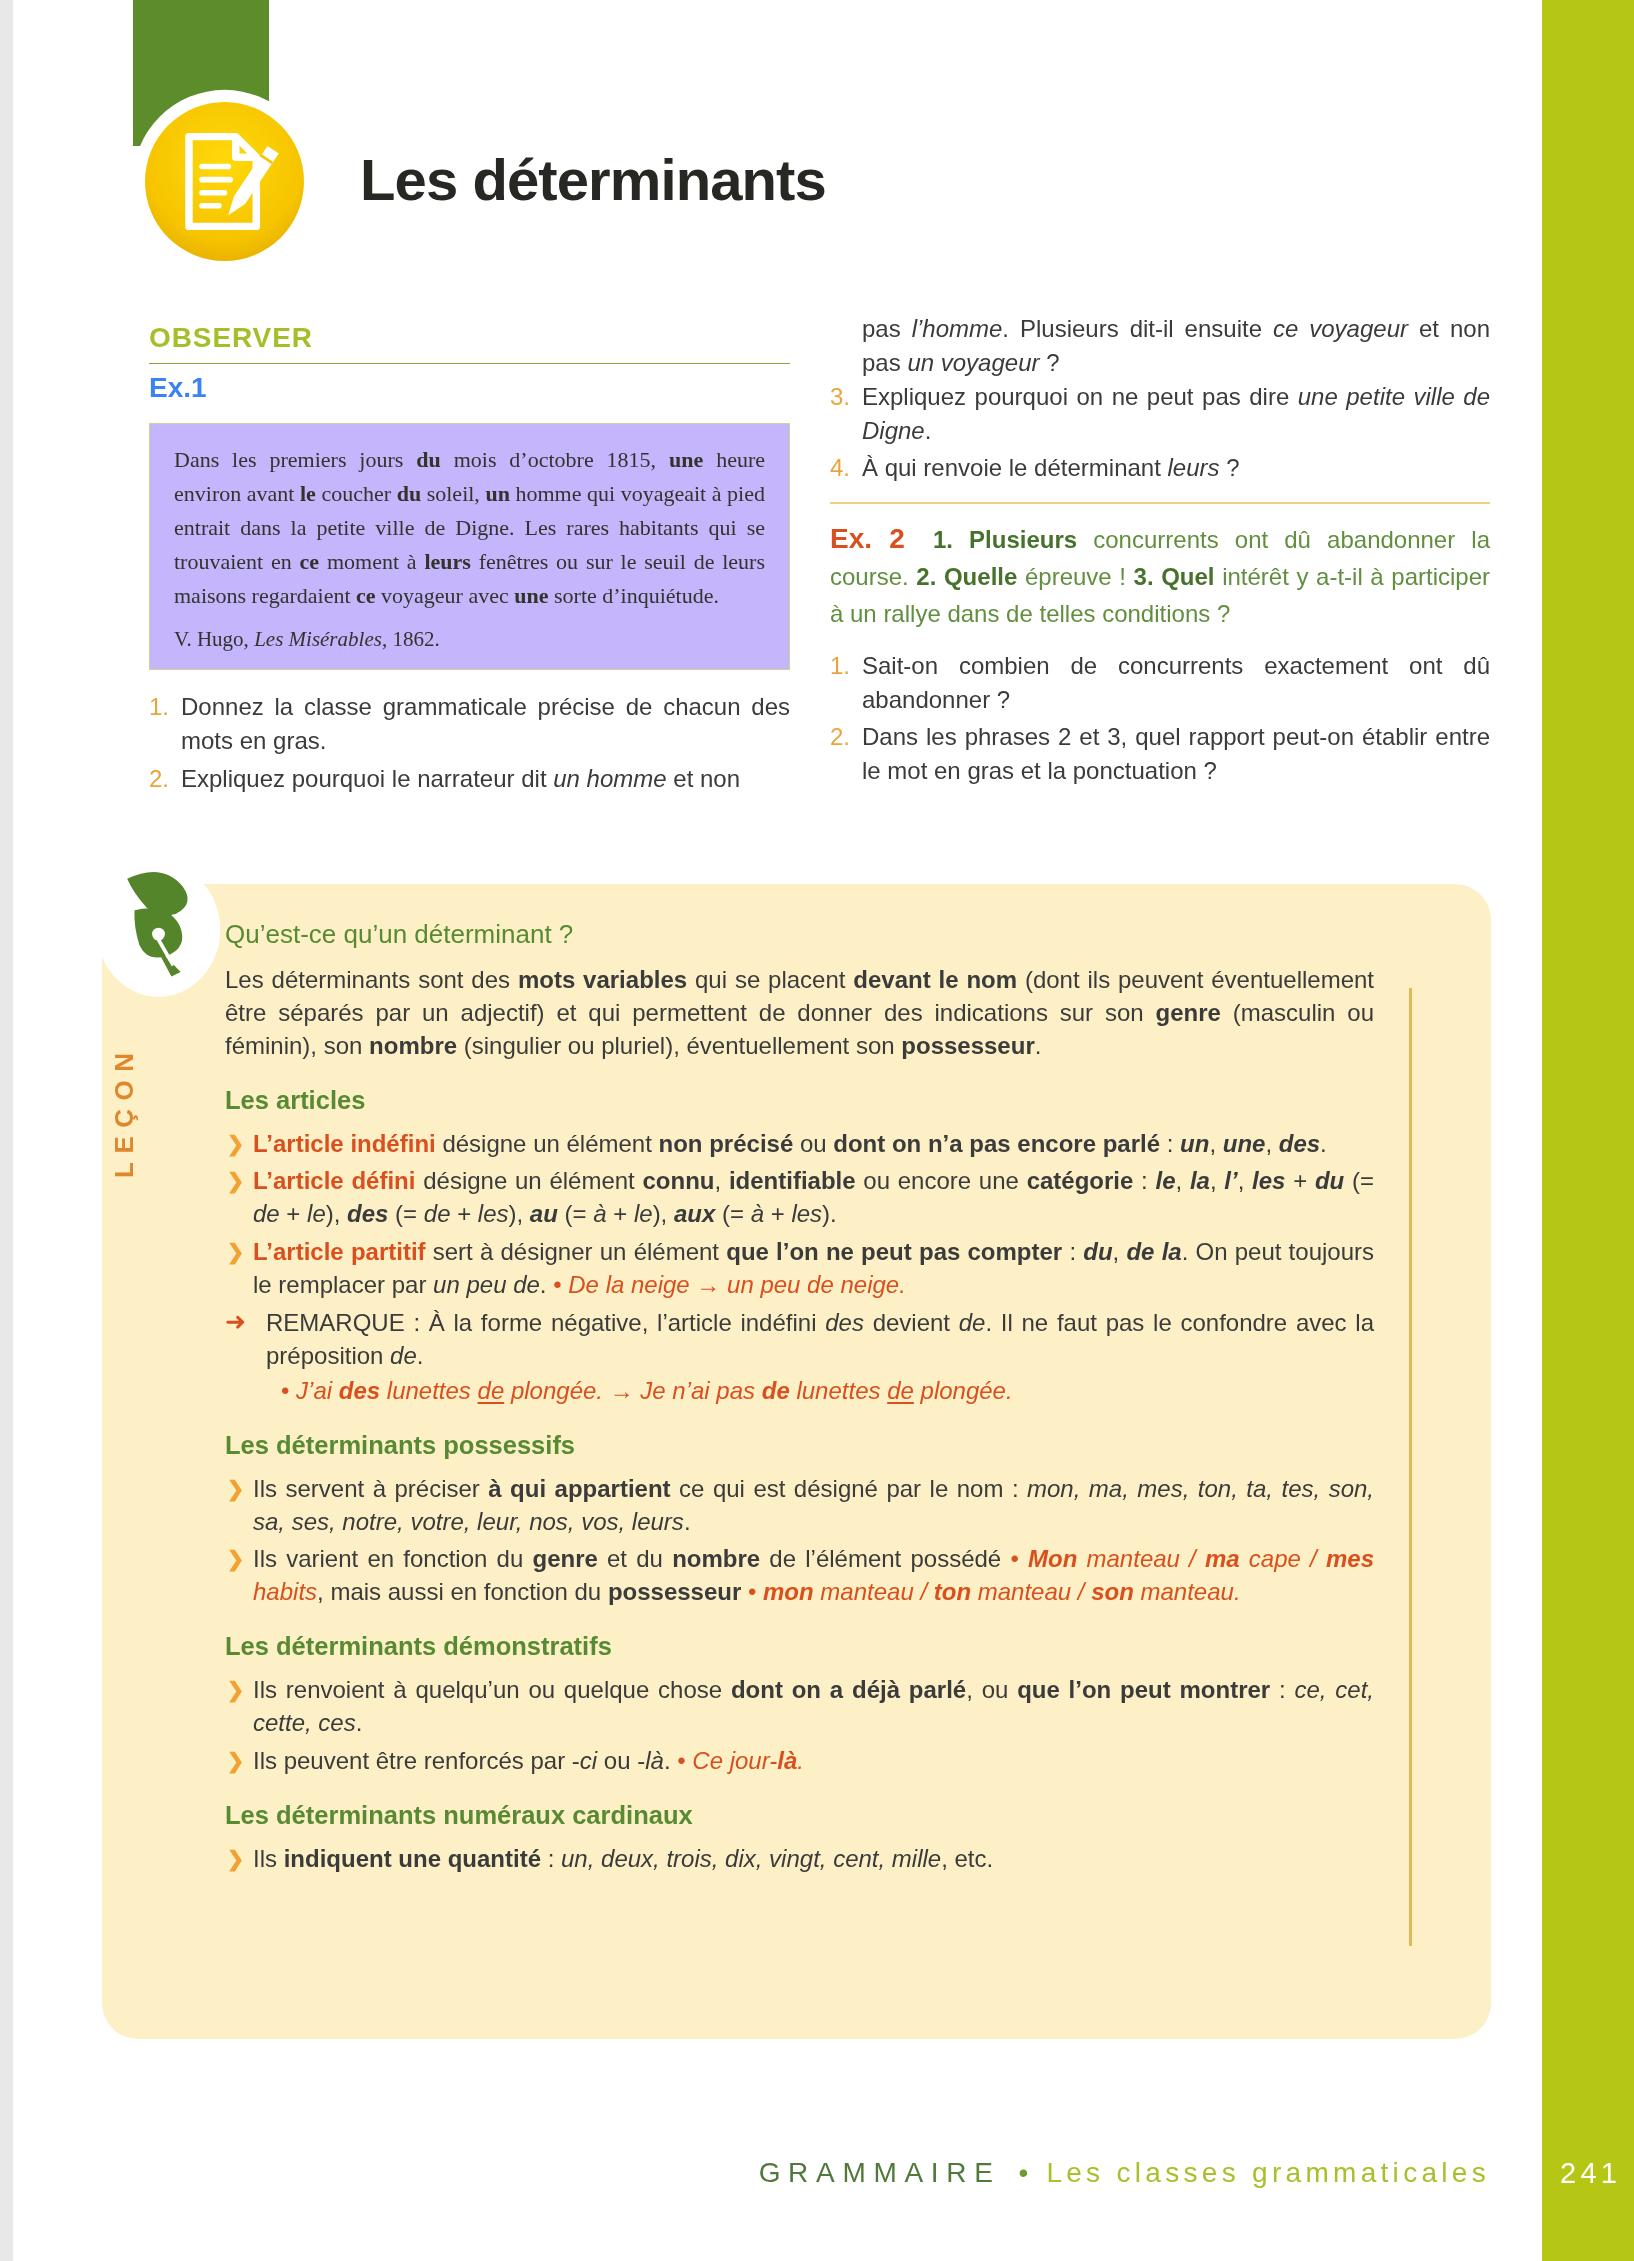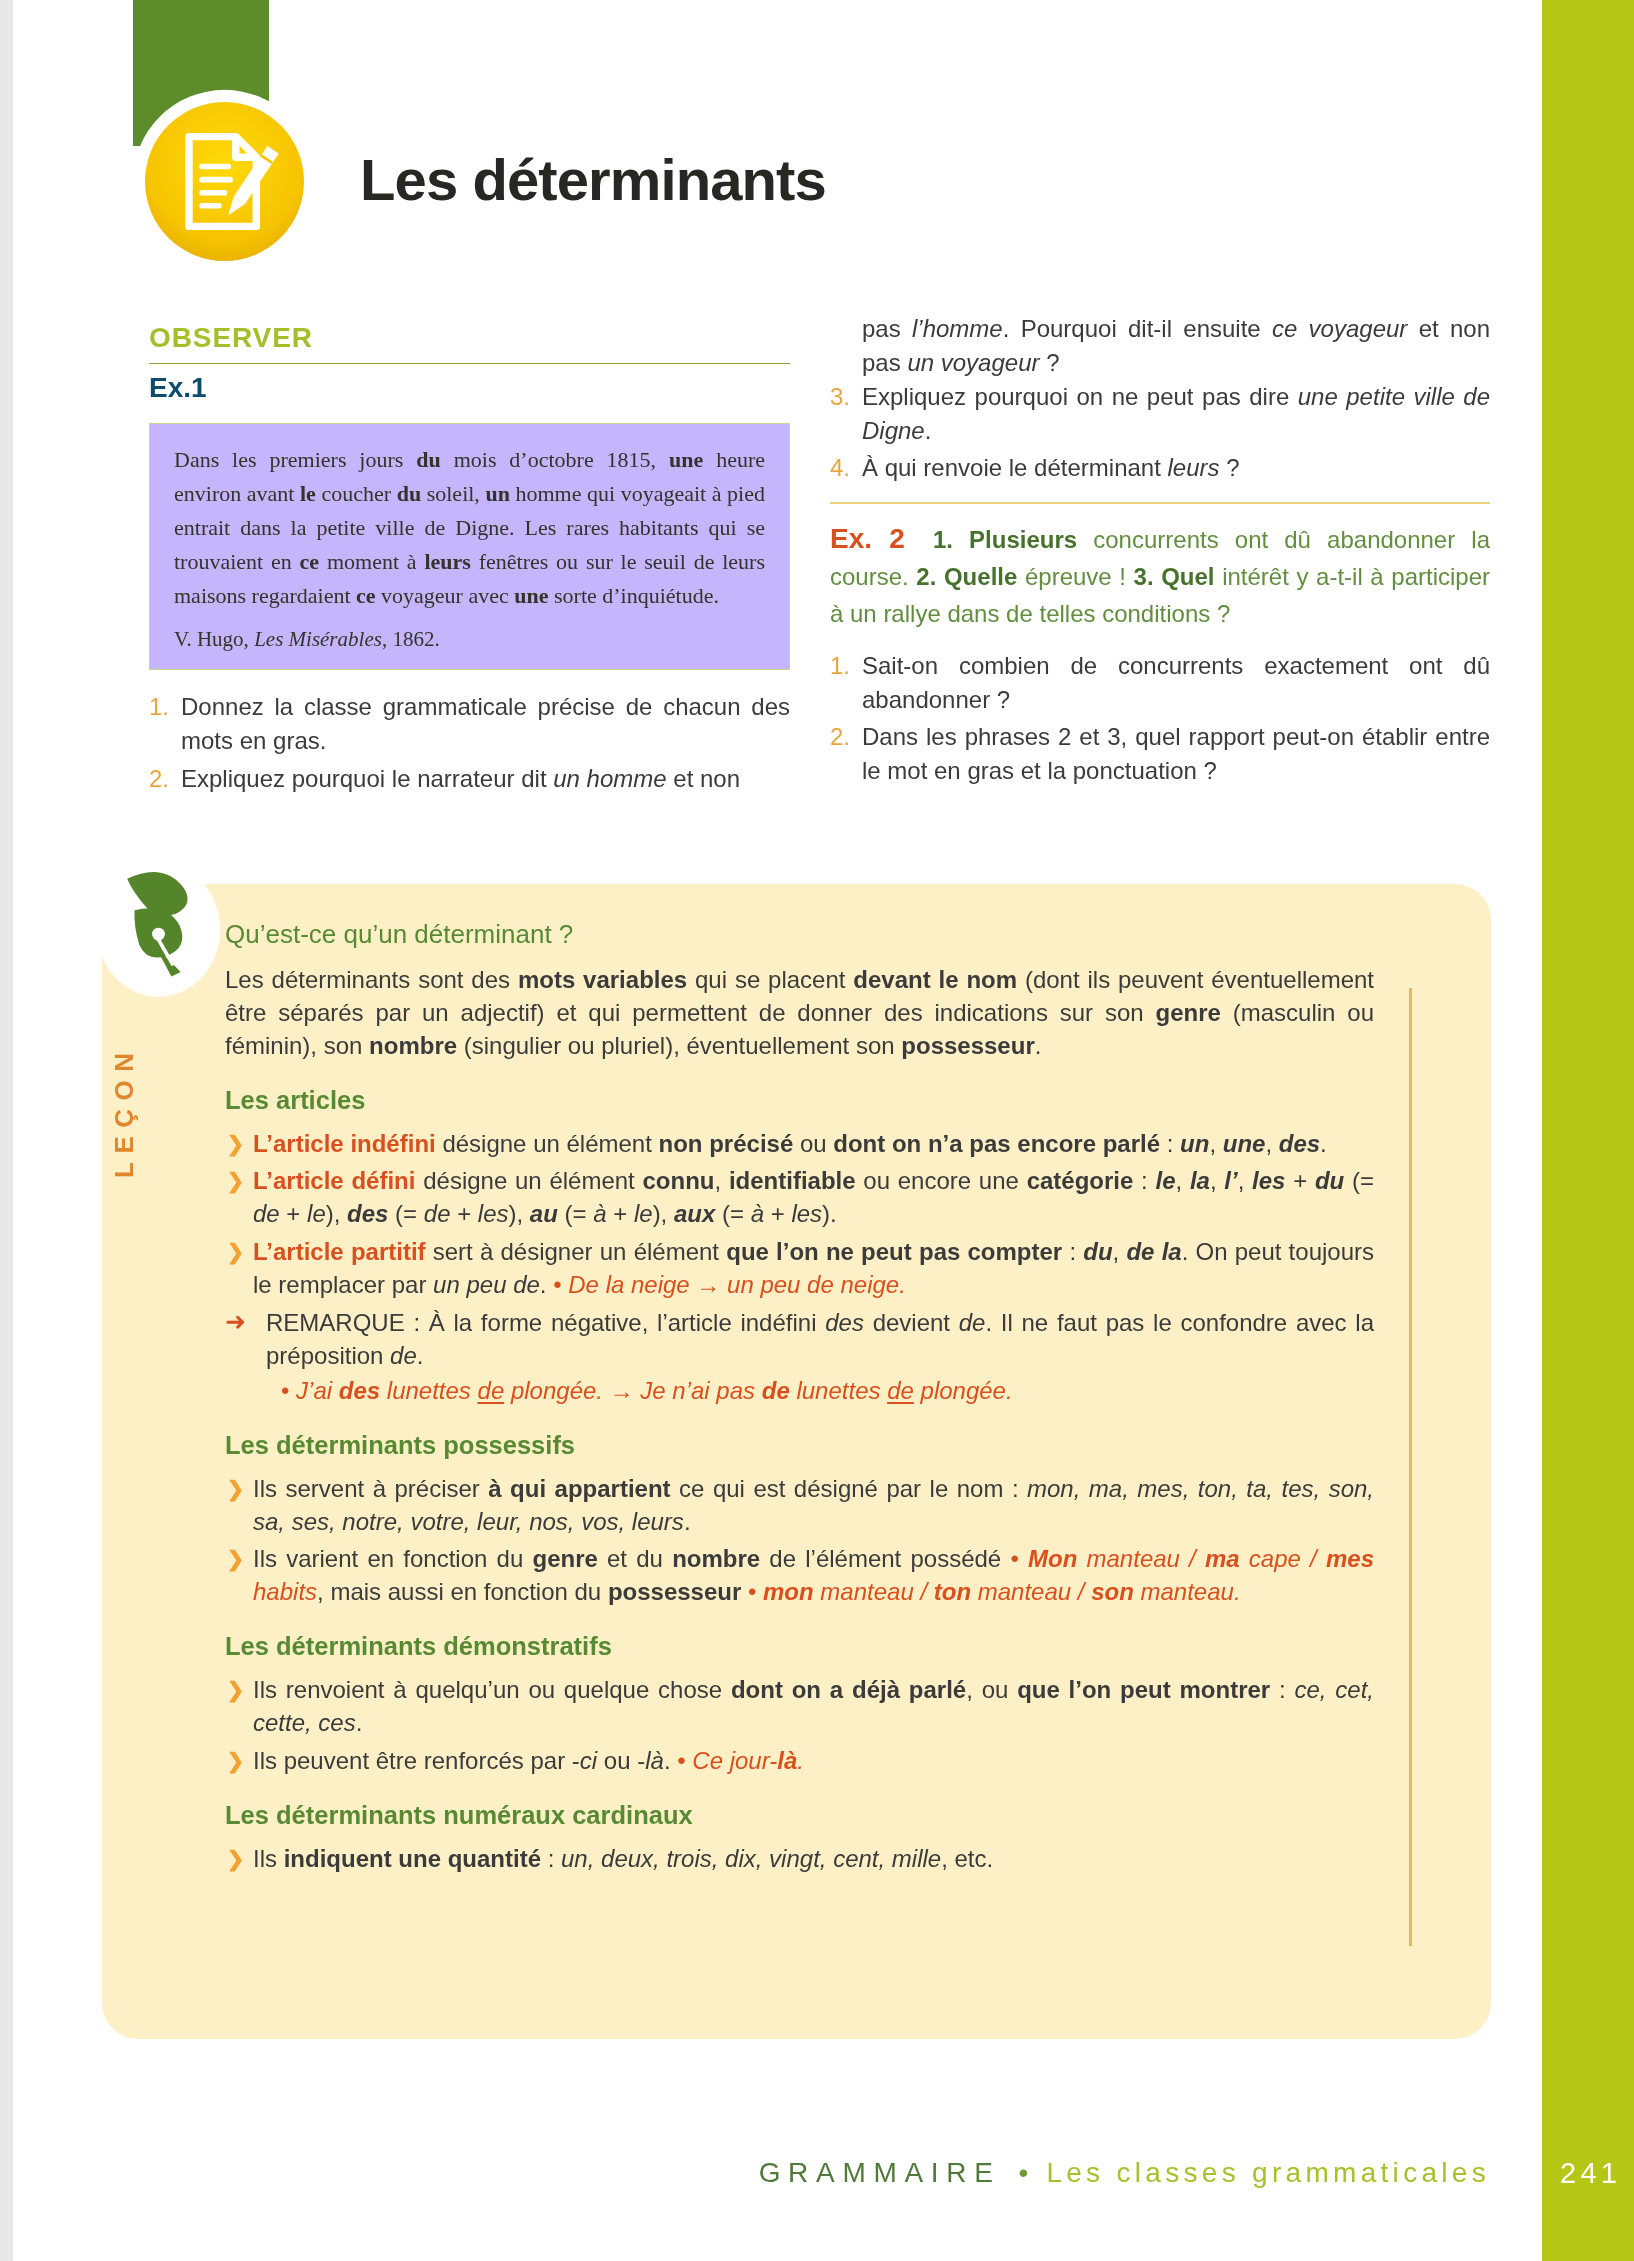--- a/index.html
+++ b/index.html
@@ -10,21 +10,21 @@
   
   .corner-tab{position:absolute;left:120px;top:0;width:136px;height:146px;background:#5d8c2b;}
   .chapter-icon{position:absolute;left:118px;top:88px;width:187px;height:187px;}
   .page-title{position:absolute;left:347px;top:146px;margin:0;font-size:58px;font-weight:800;
         letter-spacing:-0.9px;color:#272724;}
   
   .col-left{position:absolute;left:136px;top:322px;width:641px;}
   .col-right{position:absolute;left:817px;top:312px;width:660px;font-size:24px;line-height:34px;}
   .observer{font-size:28px;font-weight:700;color:#a3bf2a;letter-spacing:0.9px;
         border-bottom:1.7px solid #87a33e;padding-bottom:8.5px;}
-  .ex1{margin-top:8.5px;font-size:28px;font-weight:700;color:#0c4a6e;}
+  .ex1{margin-top:8.5px;font-size:28px;font-weight:700;color:#3b82f6;}
   .quote-box{margin-top:19px;border:1.7px solid #cbd58e;background:#c4b5fd;
         padding:19px 24px 13.6px 24px;font-family:"Liberation Serif",serif;
         font-size:22px;line-height:34px;color:#33332b;}
   .quote-text{margin:0;text-align:justify;}
   .quote-attr{margin:8.5px 0 0 0;text-align:left;font-size:21px;}
   .q-list{margin-top:20.4px;font-size:24px;line-height:34px;}
   .qitem{position:relative;padding-left:32px;text-align:justify;margin-bottom:3.4px;}
   .qnum{position:absolute;left:0;top:0;color:#e9a43c;}
   .continuation{margin:0;padding-left:32px;text-align:justify;}
   .rule{border:none;border-top:2.6px solid #ecd27c;margin:17px 0 0 0;}
@@ -111,21 +111,21 @@
         <span><span>Donnez la classe grammaticale précise de chacun des mots en gras.</span></span>
       </div>
       <div class="qitem">
         <span class="qnum">2.</span>
         <span><span>Expliquez pourquoi le narrateur dit </span><span class="s-i">un homme</span><span> et non</span></span>
       </div>
     </div>
   </div>
 
   <div class="col-right">
-    <p class="continuation"><span>pas </span><span class="s-i">l’homme</span><span>. Pourquoi dit-il ensuite </span><span class="s-i">ce voyageur</span><span> et non pas </span><span class="s-i">un voyageur</span><span> ?</span></p>
+    <p class="continuation"><span>pas </span><span class="s-i">l’homme</span><span>. Plusieurs dit-il ensuite </span><span class="s-i">ce voyageur</span><span> et non pas </span><span class="s-i">un voyageur</span><span> ?</span></p>
 
     <div class="q-list" style="margin-top:0;">
       <div class="qitem">
         <span class="qnum">3.</span>
         <span><span>Expliquez pourquoi on ne peut pas dire </span><span class="s-i">une petite ville de Digne</span><span>.</span></span>
       </div>
       <div class="qitem">
         <span class="qnum">4.</span>
         <span><span>À qui renvoie le déterminant </span><span class="s-i">leurs</span><span> ?</span></span>
       </div>

